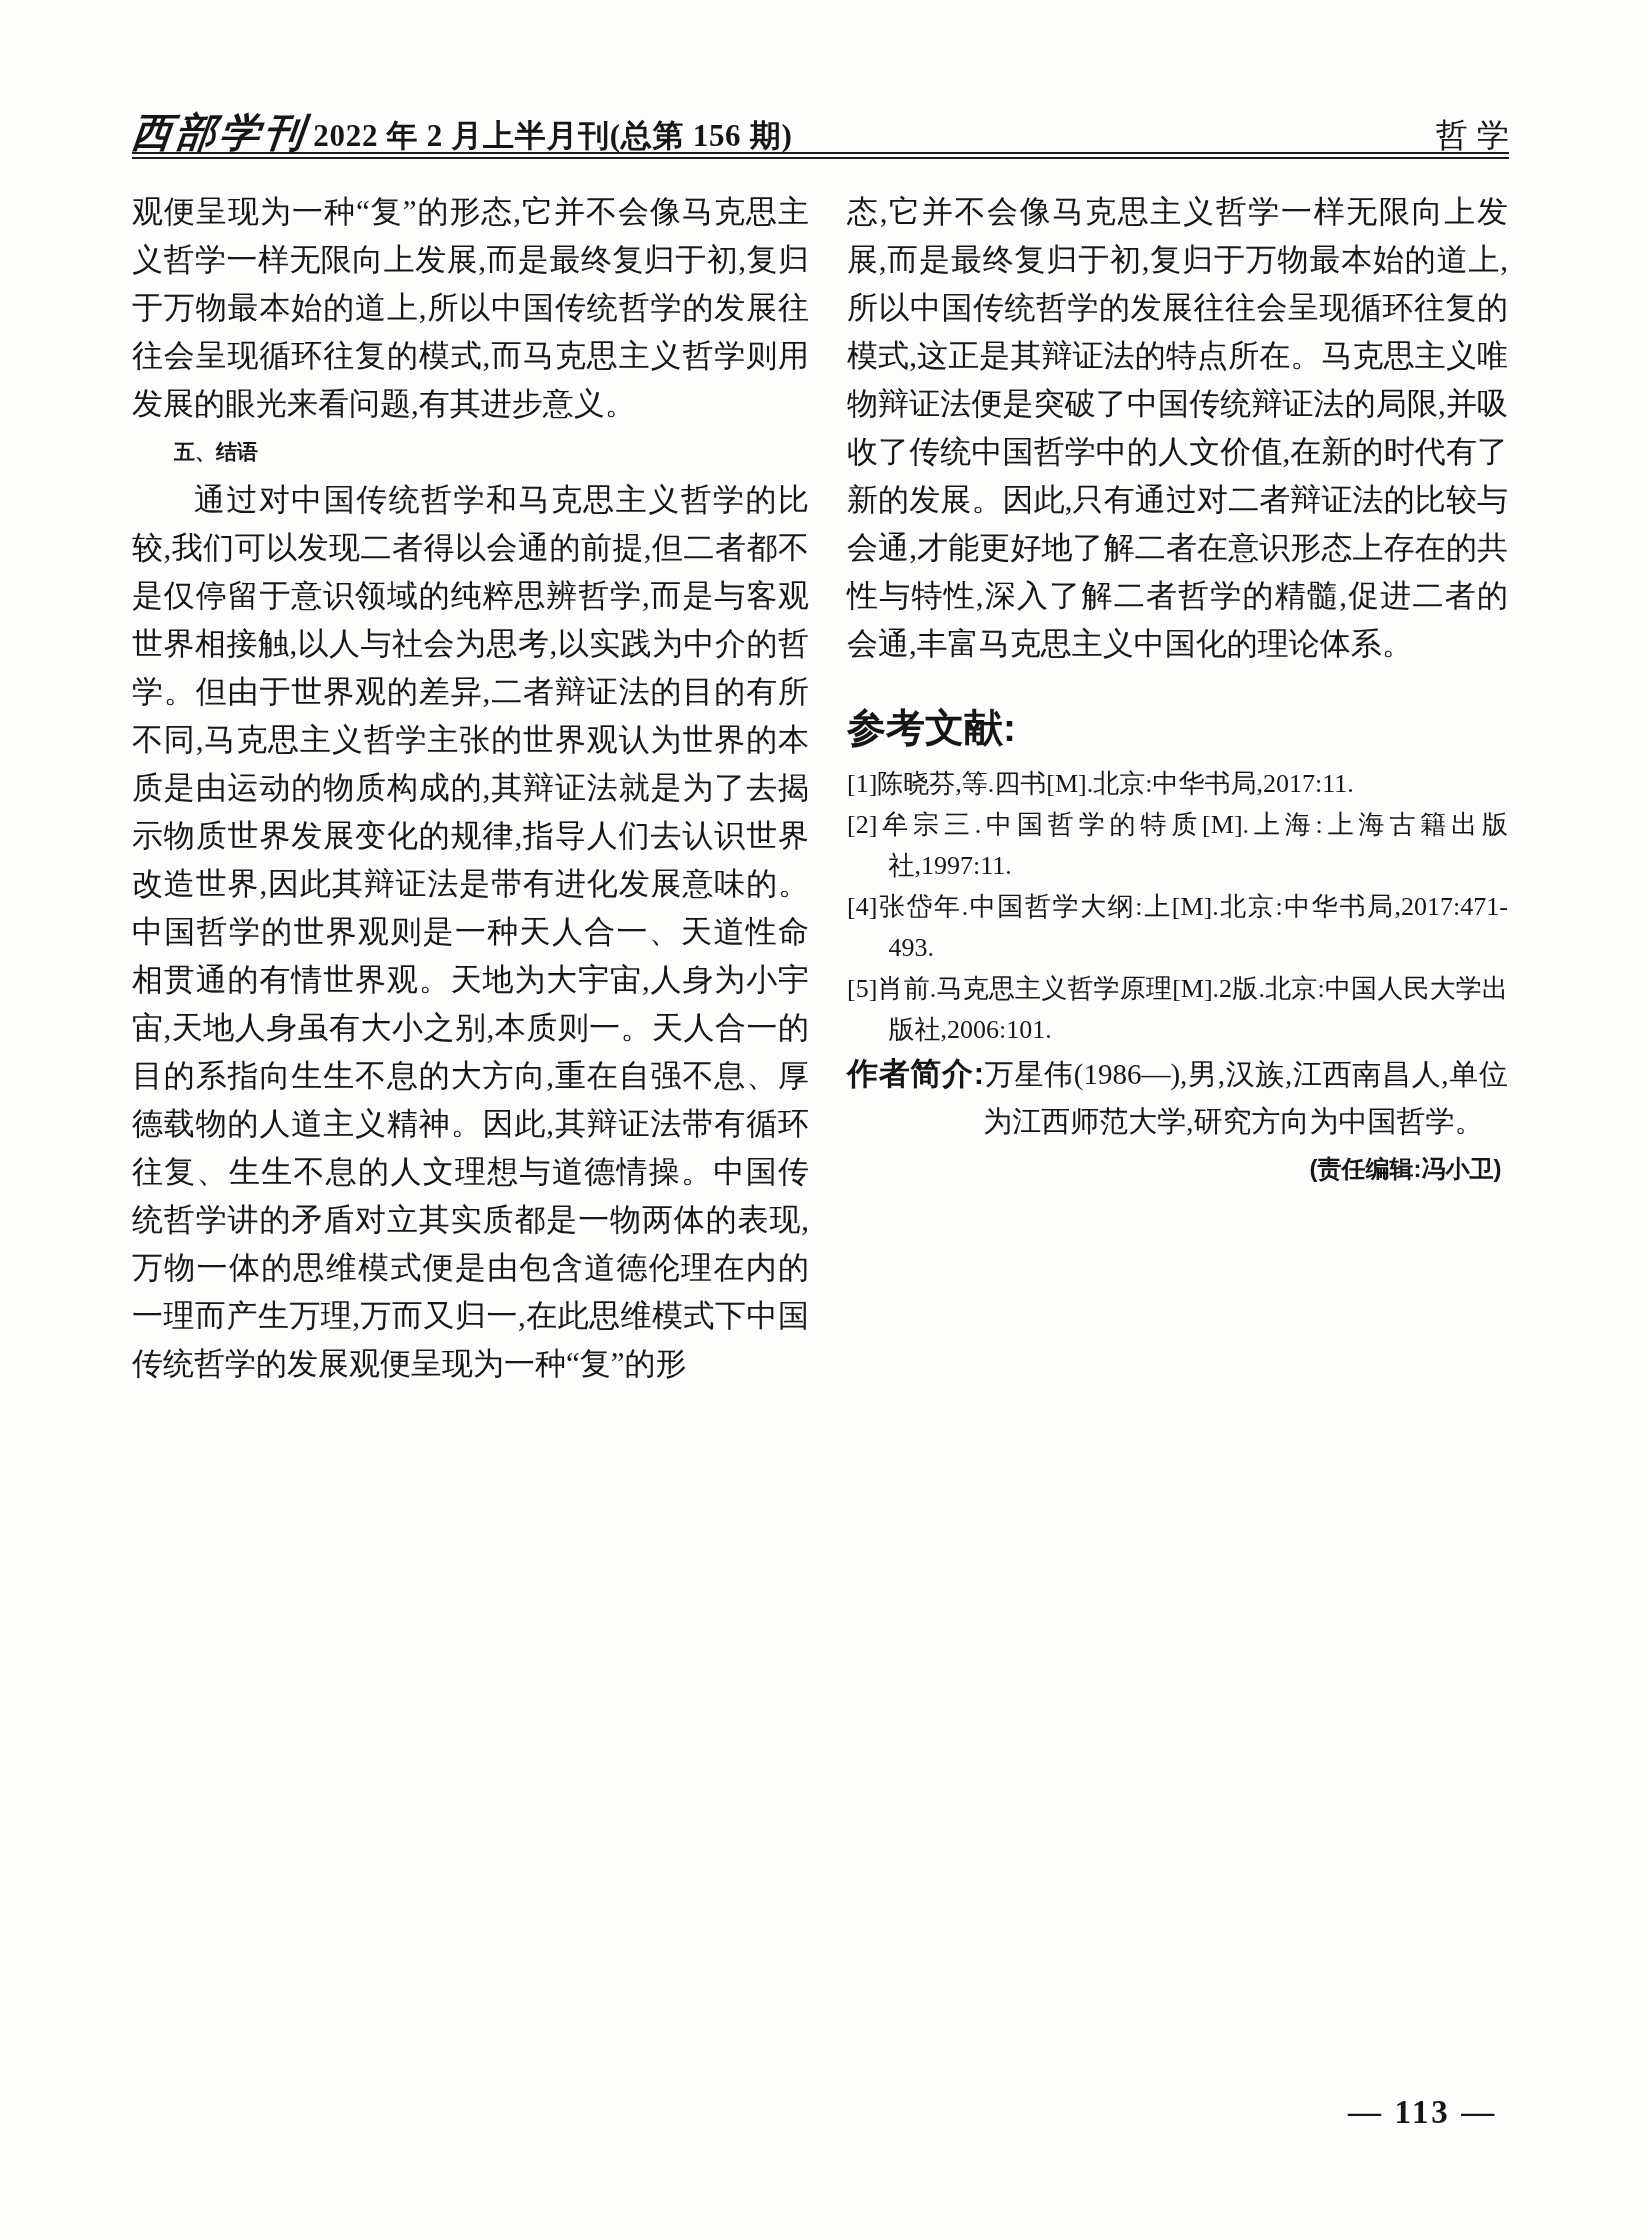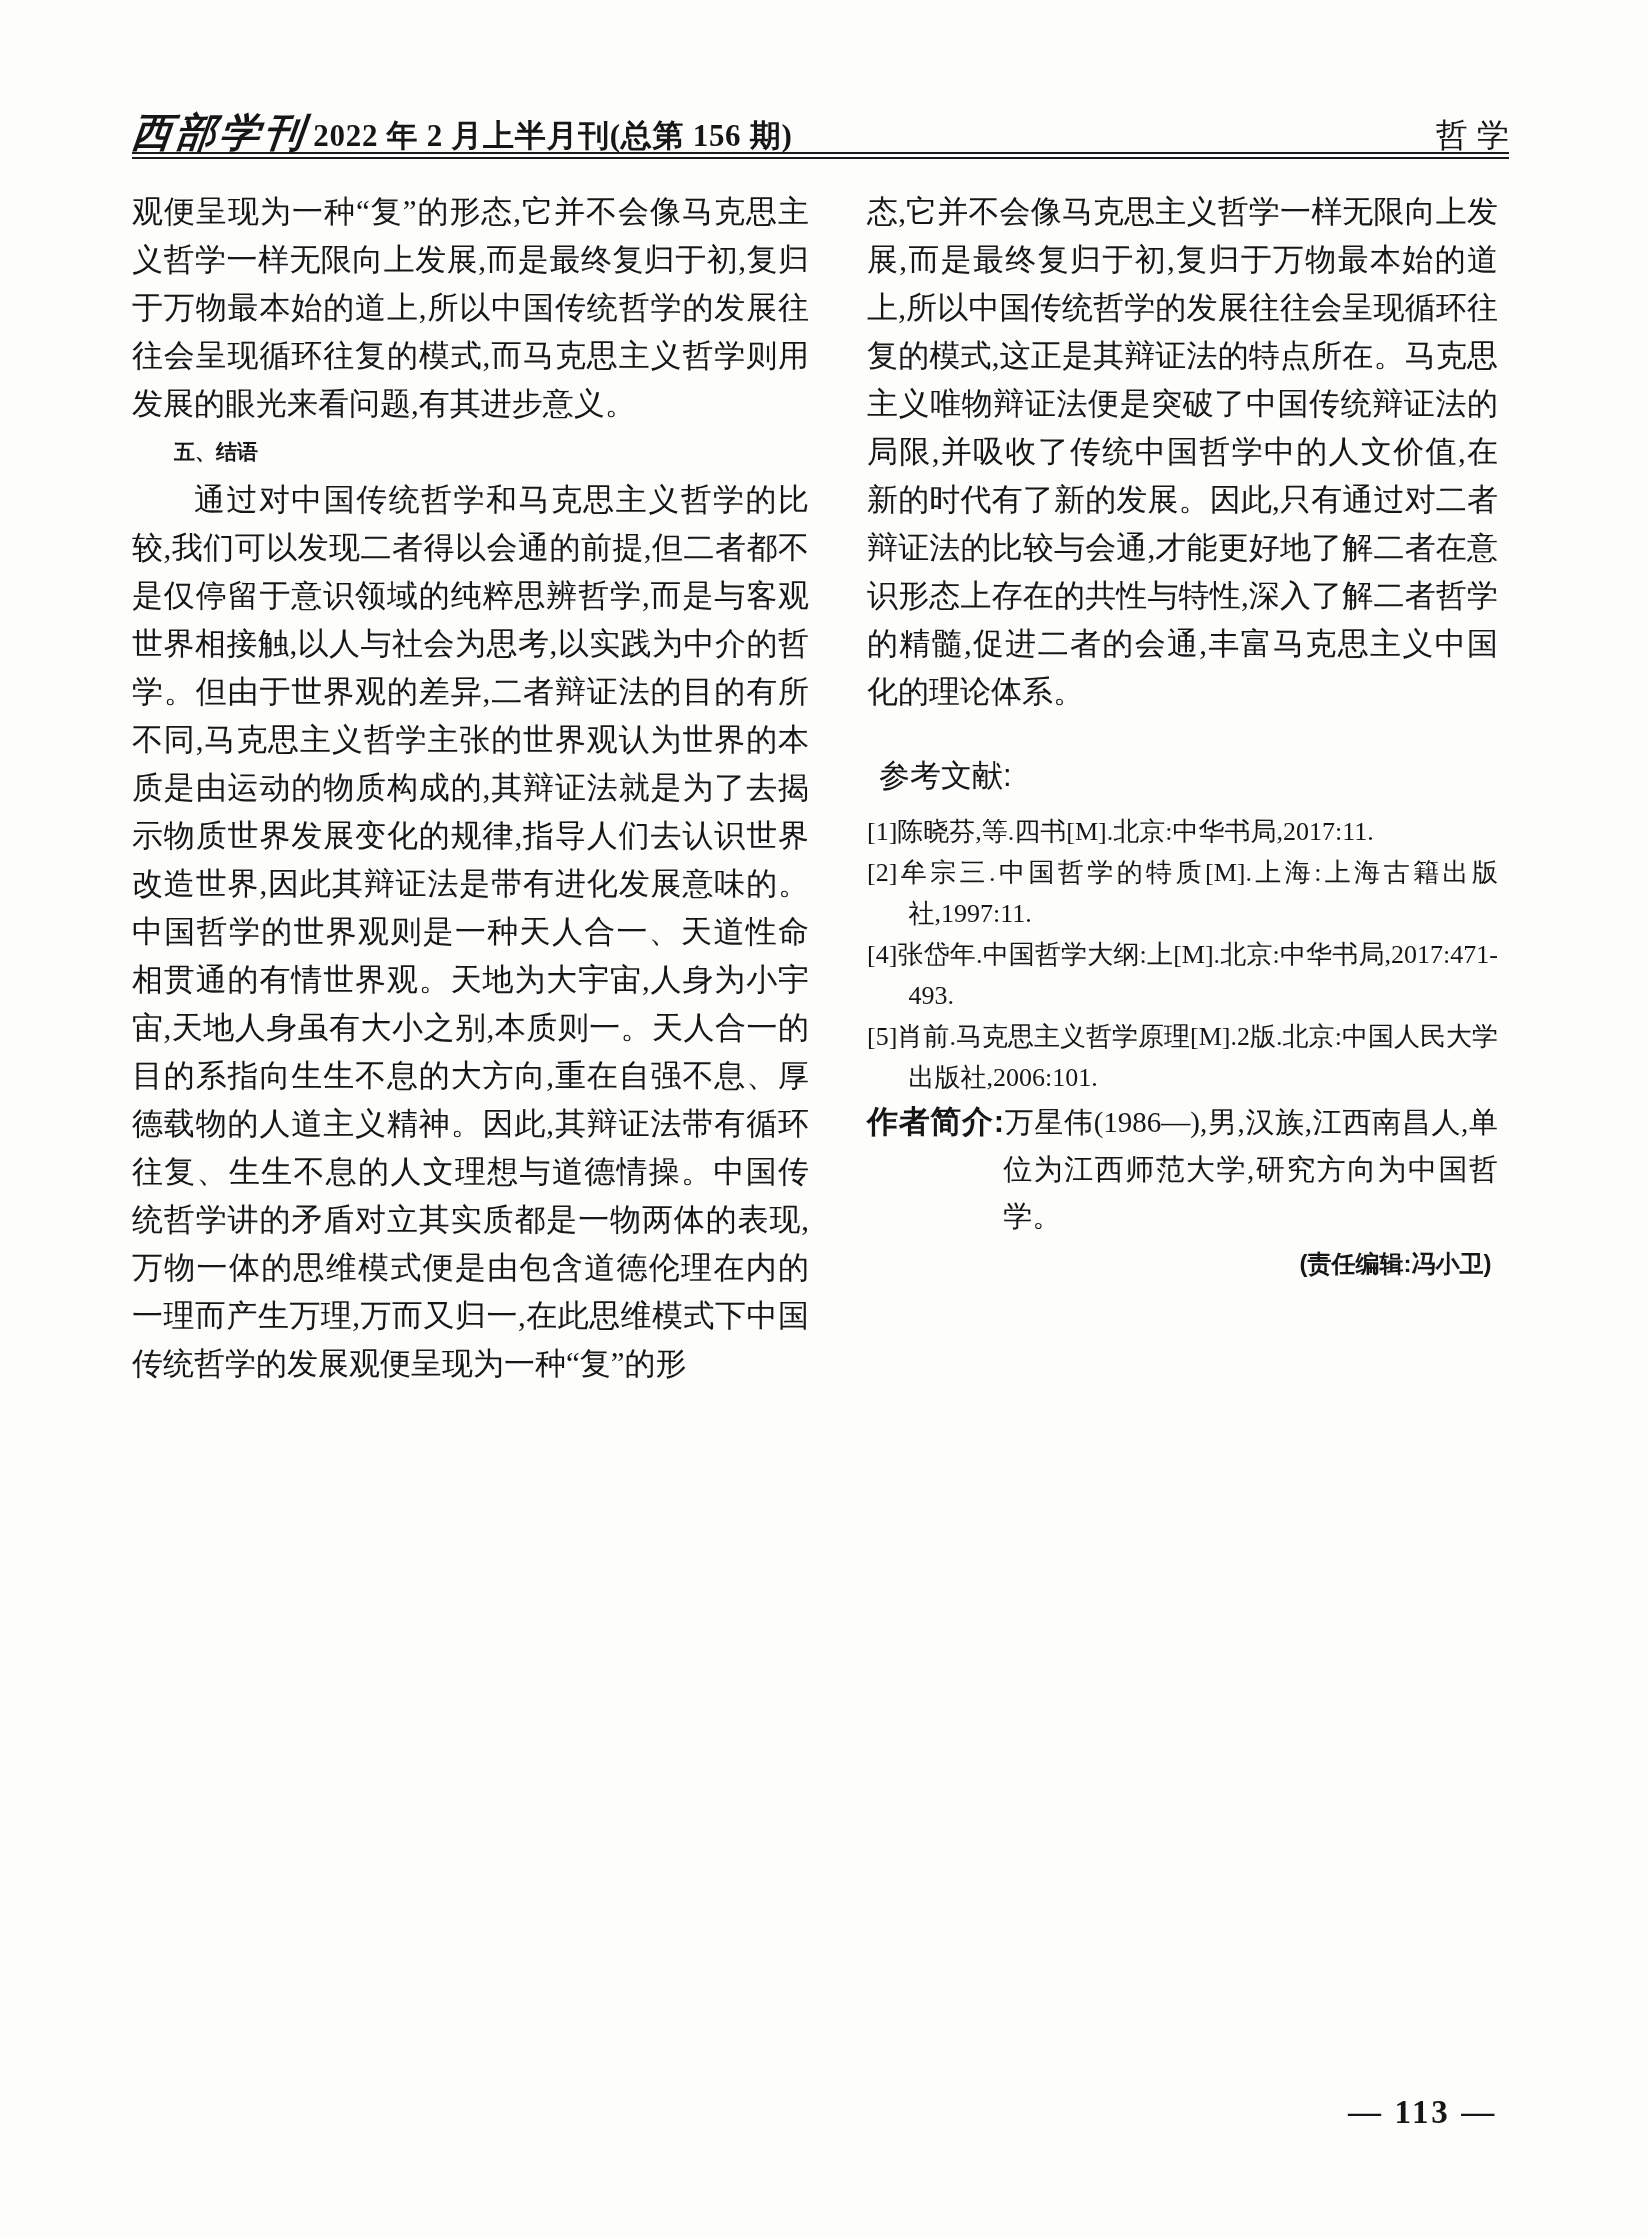--- a/index.html
+++ b/index.html
@@ -54,43 +54,43 @@
     top: 152px;
     height: 6.6px;
     box-sizing: border-box;
     border-top: 2.7px solid #1c1c1c;
     border-bottom: 2px solid #1c1c1c;
   }
   
   .columns {
     position: absolute;
     left: 132px;
-    right: 152px;
+    right: 142px;
     top: 188px;
     display: flex;
-    gap: 58px;
+    gap: 38px;
   }
   .col { font-size: 31px; line-height: 48px; text-align: justify; }
   .col-left  { width: 677px; flex: none; }
   .col-right { flex: 1; }
   .col p { margin: 0; }
   p.indent { text-indent: 2em; }
   .subhead {
     margin: 0;
     font-family: "Liberation Sans", "DejaVu Sans", sans-serif;
     font-weight: bold;
     font-size: 21px;
     line-height: 48px;
     text-indent: 2em;
   }
   .refs-heading {
-    margin: 39px 0 0 12px;
+    margin: 39px 0 0 0;
     font-family: "Liberation Sans", "DejaVu Sans", sans-serif;
-    font-weight: normal;
-    font-size: 31px;
+    font-weight: bold;
+    font-size: 39px;
     line-height: 41px;
   }
   .refs {
     list-style: none;
     margin: 14.6px 0 0 0;
     padding: 0;
     font-size: 26px;
     line-height: 41px;
   }
   .refs li {

